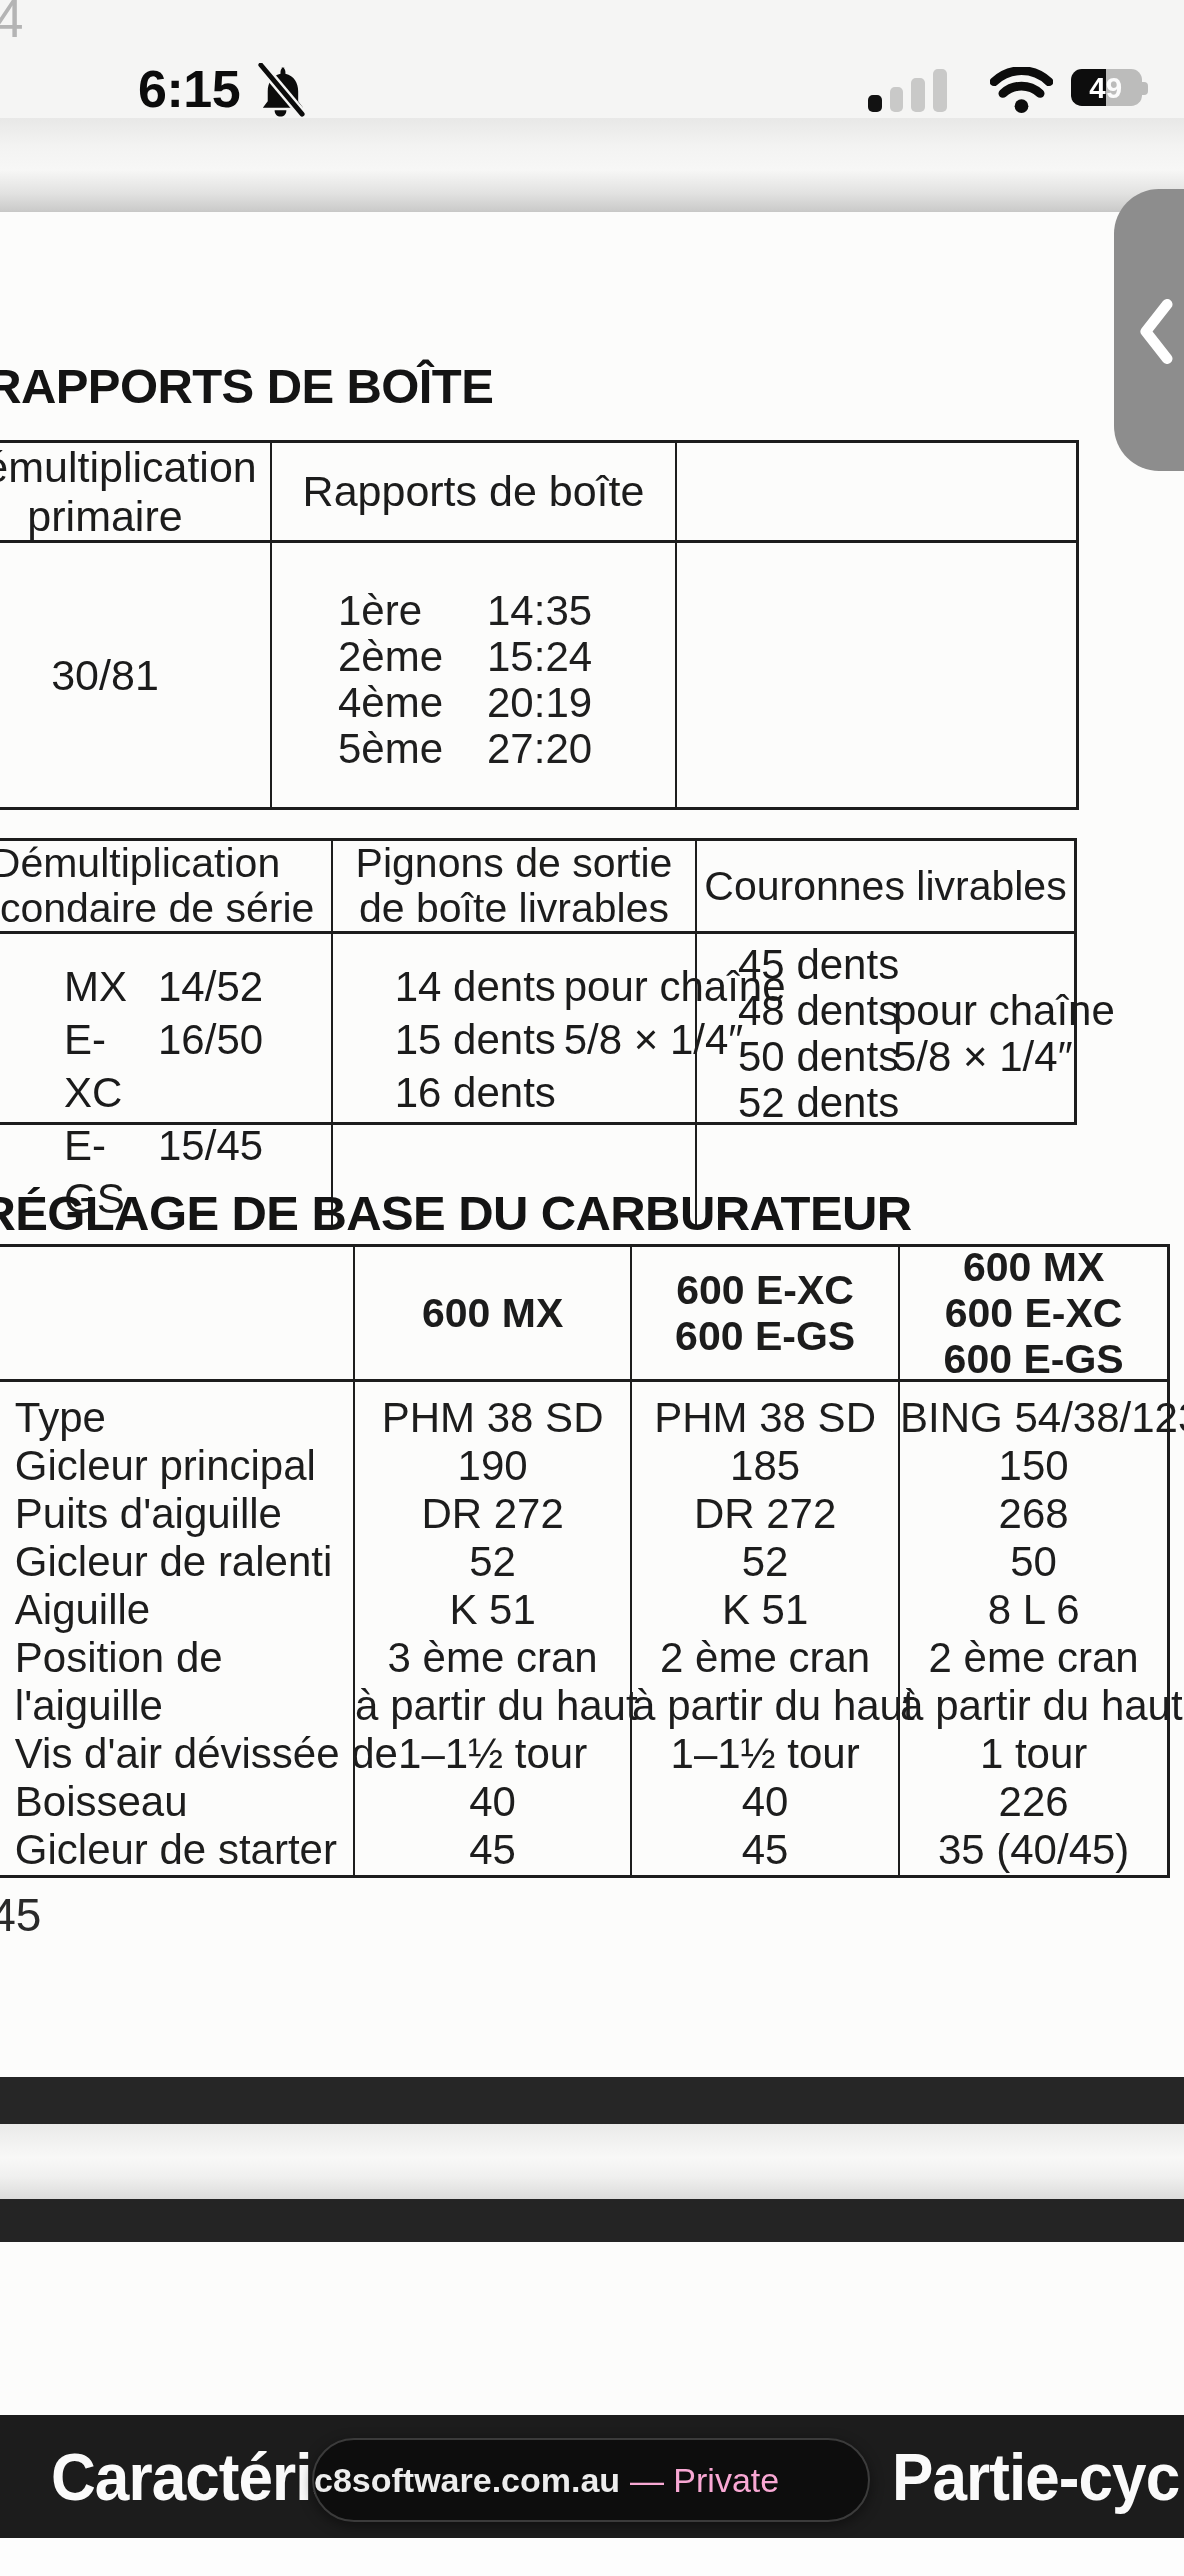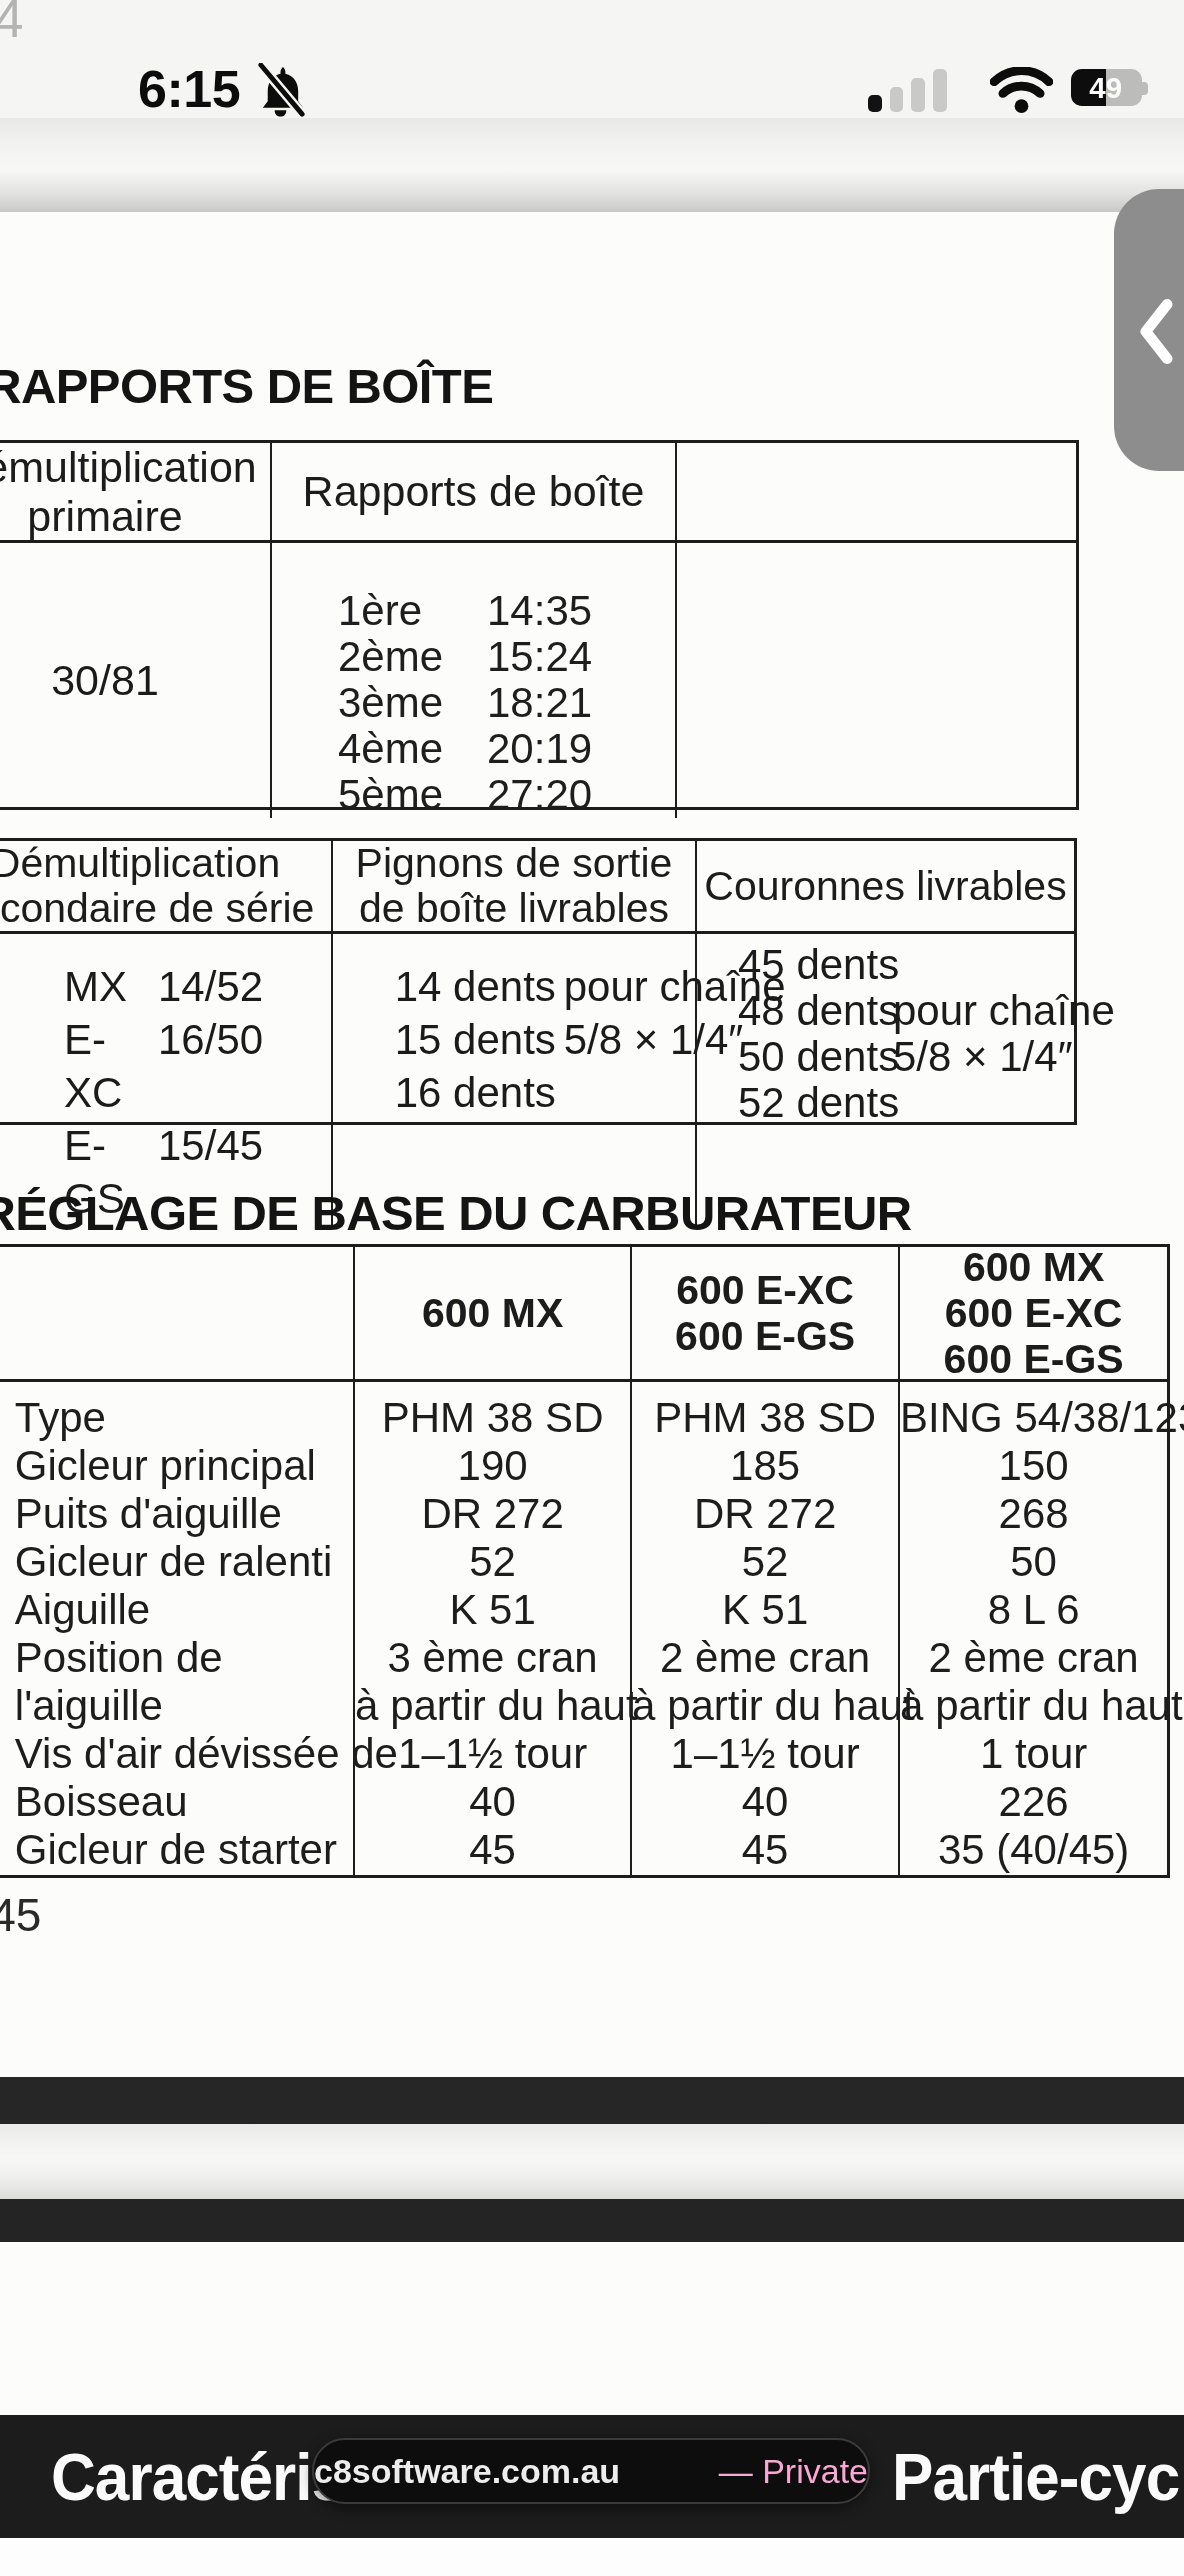--- a/index.html
+++ b/index.html
@@ -63,23 +63,23 @@
   .cbody.val .ln{text-align:center;}
   
   .bar-a{position:absolute;left:0;top:2077px;width:1185px;height:47px;background:#262626;}
   .mid-grad{position:absolute;left:0;top:2124px;width:1185px;height:75px;
     background:linear-gradient(180deg,#eaeae9 0%,#f8f8f7 45%,#f0f0ef 70%,#dcdcdb 100%);}
   .bar-b{position:absolute;left:0;top:2199px;width:1185px;height:43px;background:#242424;}
   .footer-band{position:absolute;left:0;top:2415px;width:1185px;height:123px;background:#1c1c1c;}
   .footer-cap{position:absolute;top:23.6px;font-size:66px;font-weight:700;color:#fafafa;transform:scaleX(0.94);transform-origin:left;white-space:nowrap;letter-spacing:-1px;}
   #cap-left{left:51px;}
   #cap-right{left:892px;}
-  .url-pill{position:absolute;left:312px;top:2438px;width:558px;height:66px;border-radius:46px;
+  .url-pill{position:absolute;left:312px;top:2438px;width:558px;height:84px;border-radius:46px;
     background:#0d0d0d;border:2px solid #3b3b3b;box-sizing:border-box;
-    display:flex;align-items:center;justify-content:space-between;gap:9.8px;box-shadow:0 3.9px 13.8px rgba(0,0,0,0.45);}
+    display:flex;align-items:center;justify-content:flex-start;gap:9.8px;box-shadow:0 3.9px 13.8px rgba(0,0,0,0.45);}
   .url-text{font-size:34px;color:#ededed;font-weight:600;}
   .priv-text{font-size:34px;color:#f9a8d4;}
   .bottom-white{position:absolute;left:0;top:2538px;width:1185px;height:38px;background:#fdfdfd;}
 </style>
 </head>
 <body>
 
 <div id="screen">
 
   <div class="status-area">
@@ -134,24 +134,20 @@
     <div class="cell body1 hline">30/81</div>
     <div class="cell vline hline">
       <div class="gears">
         <div class="gear-row">
             <span>1ère</span>
             <span>14:35</span>
           </div>
         <div class="gear-row">
             <span>2ème</span>
             <span>15:24</span>
-          </div>
-        <div class="gear-row">
-            <span>3ème</span>
-            <span>18:21</span>
           </div>
         <div class="gear-row">
             <span>4ème</span>
             <span>20:19</span>
           </div>
         <div class="gear-row">
             <span>5ème</span>
             <span>27:20</span>
           </div>
       </div>

